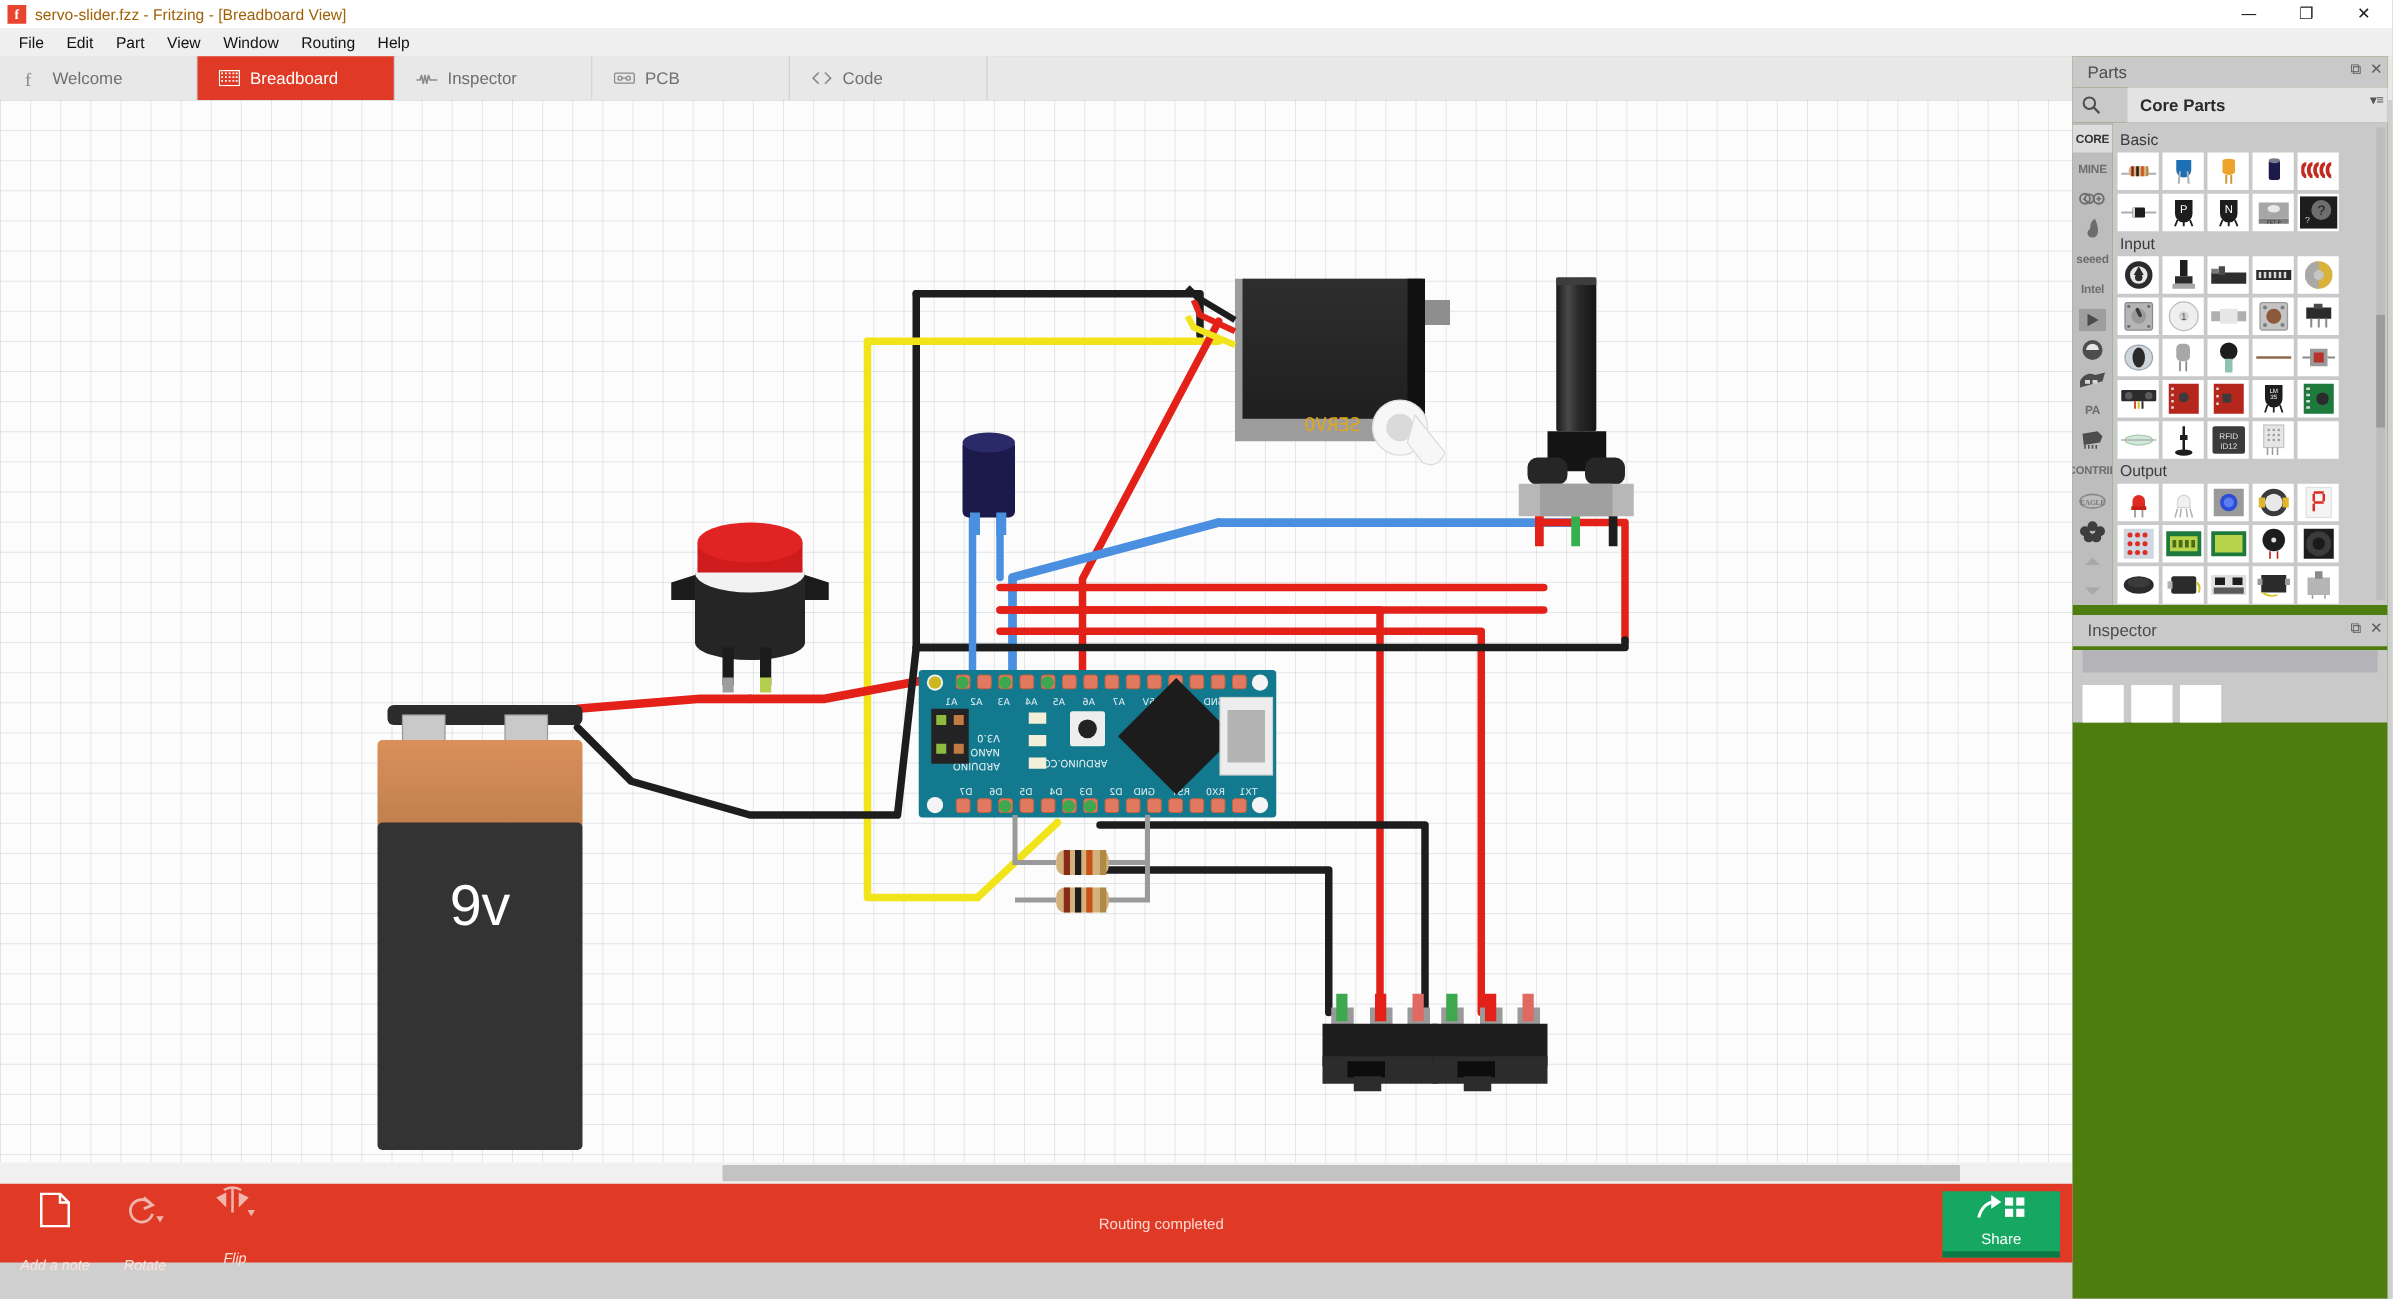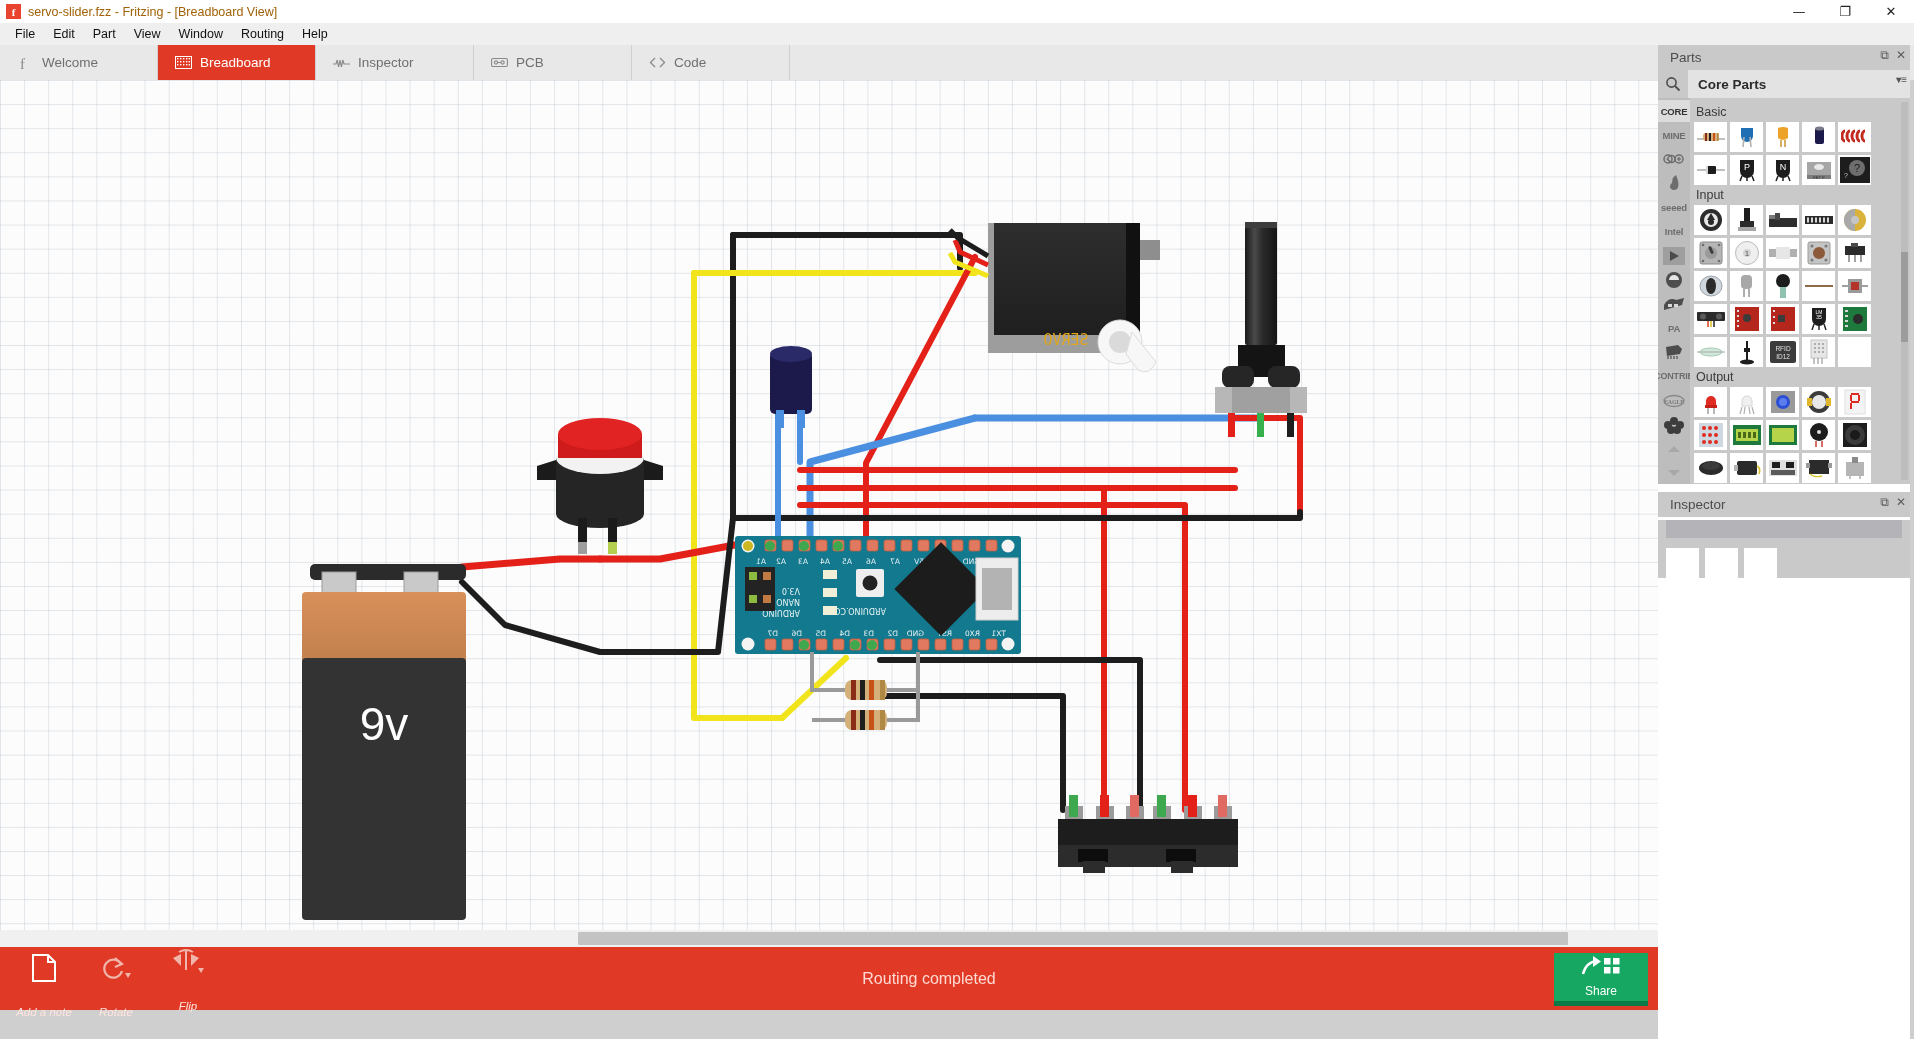--- a/index.html
+++ b/index.html
@@ -67,30 +67,30 @@
     position:absolute; left:0; bottom:0; width:1658px; height:17px; background:#f0f0f0;
   }
   .hscroll .thumb {
     position:absolute; left:578px; top:2px; width:990px; height:13px;
     background:#c3c3c3; border-radius:1px;
   }
 
   
   .rightdock {
     position:absolute; left:1658px; top:45px; width:252px; height:994px;
-    background:#ffffff;
+    background:#4d7c0f;
   }
   .panelhdr {
     height:25px; background:#c9c9c9; display:flex; align-items:center;
     padding-left:12px; font-size:13.5px; color:#4c4c4c; position:relative;
   }
   .panelhdr .hdrbtns { position:absolute; right:4px; top:4px; display:flex; gap:7px; }
   .panelhdr .hdrbtns span { font-size:12px; color:#5a5a5a; line-height:1; }
 
-  .searchrow { display:flex; height:28px; background:#c9c9c9; }
+  .searchrow { display:flex; height:28px; background:#c9c9c9;gap:14px; }
   .searchrow .magn {
     width:30px; display:flex; align-items:center; justify-content:center;
   }
   .binTitle {
     flex:1; background:#e3e3e3; display:flex; align-items:center;
     padding-left:10px; font-size:13.5px; font-weight:bold; color:#2b2b2b;
     position:relative;
   }
   .binTitle .menuglyph {
     position:absolute; right:3px; top:4px; font-size:10px; color:#555;
@@ -135,21 +135,21 @@
   }
   .tb-btn {
     position:absolute; top:7px; width:72px; height:52px;
     display:flex; flex-direction:column; align-items:center; gap:22px;
     color:#f6cfc9; font-size:11.5px;font-style:italic;
   }
   .tb-btn .lbl { font-size:11.5px; color:#ffe4de; }
   .routingmsg {
     position:absolute; left:0; top:0; width:1858px; height:63px;
     display:flex; align-items:center; justify-content:center;
-    font-size:16px; color:#ffd9d2; pointer-events:none;border-radius:11px;
+    font-size:12px; color:#ffd9d2; pointer-events:none;border-radius:11px;
   }
   .sharebtn {
     position:absolute; right:10px; top:6px; width:94px; height:53px;
     background:#16a863; border-bottom:5px solid #0c7a46;
     display:flex; flex-direction:column; align-items:center; justify-content:center;
     gap:3px; color:#ffffff; font-size:12px;
   }
 
   
   .statusbar {

